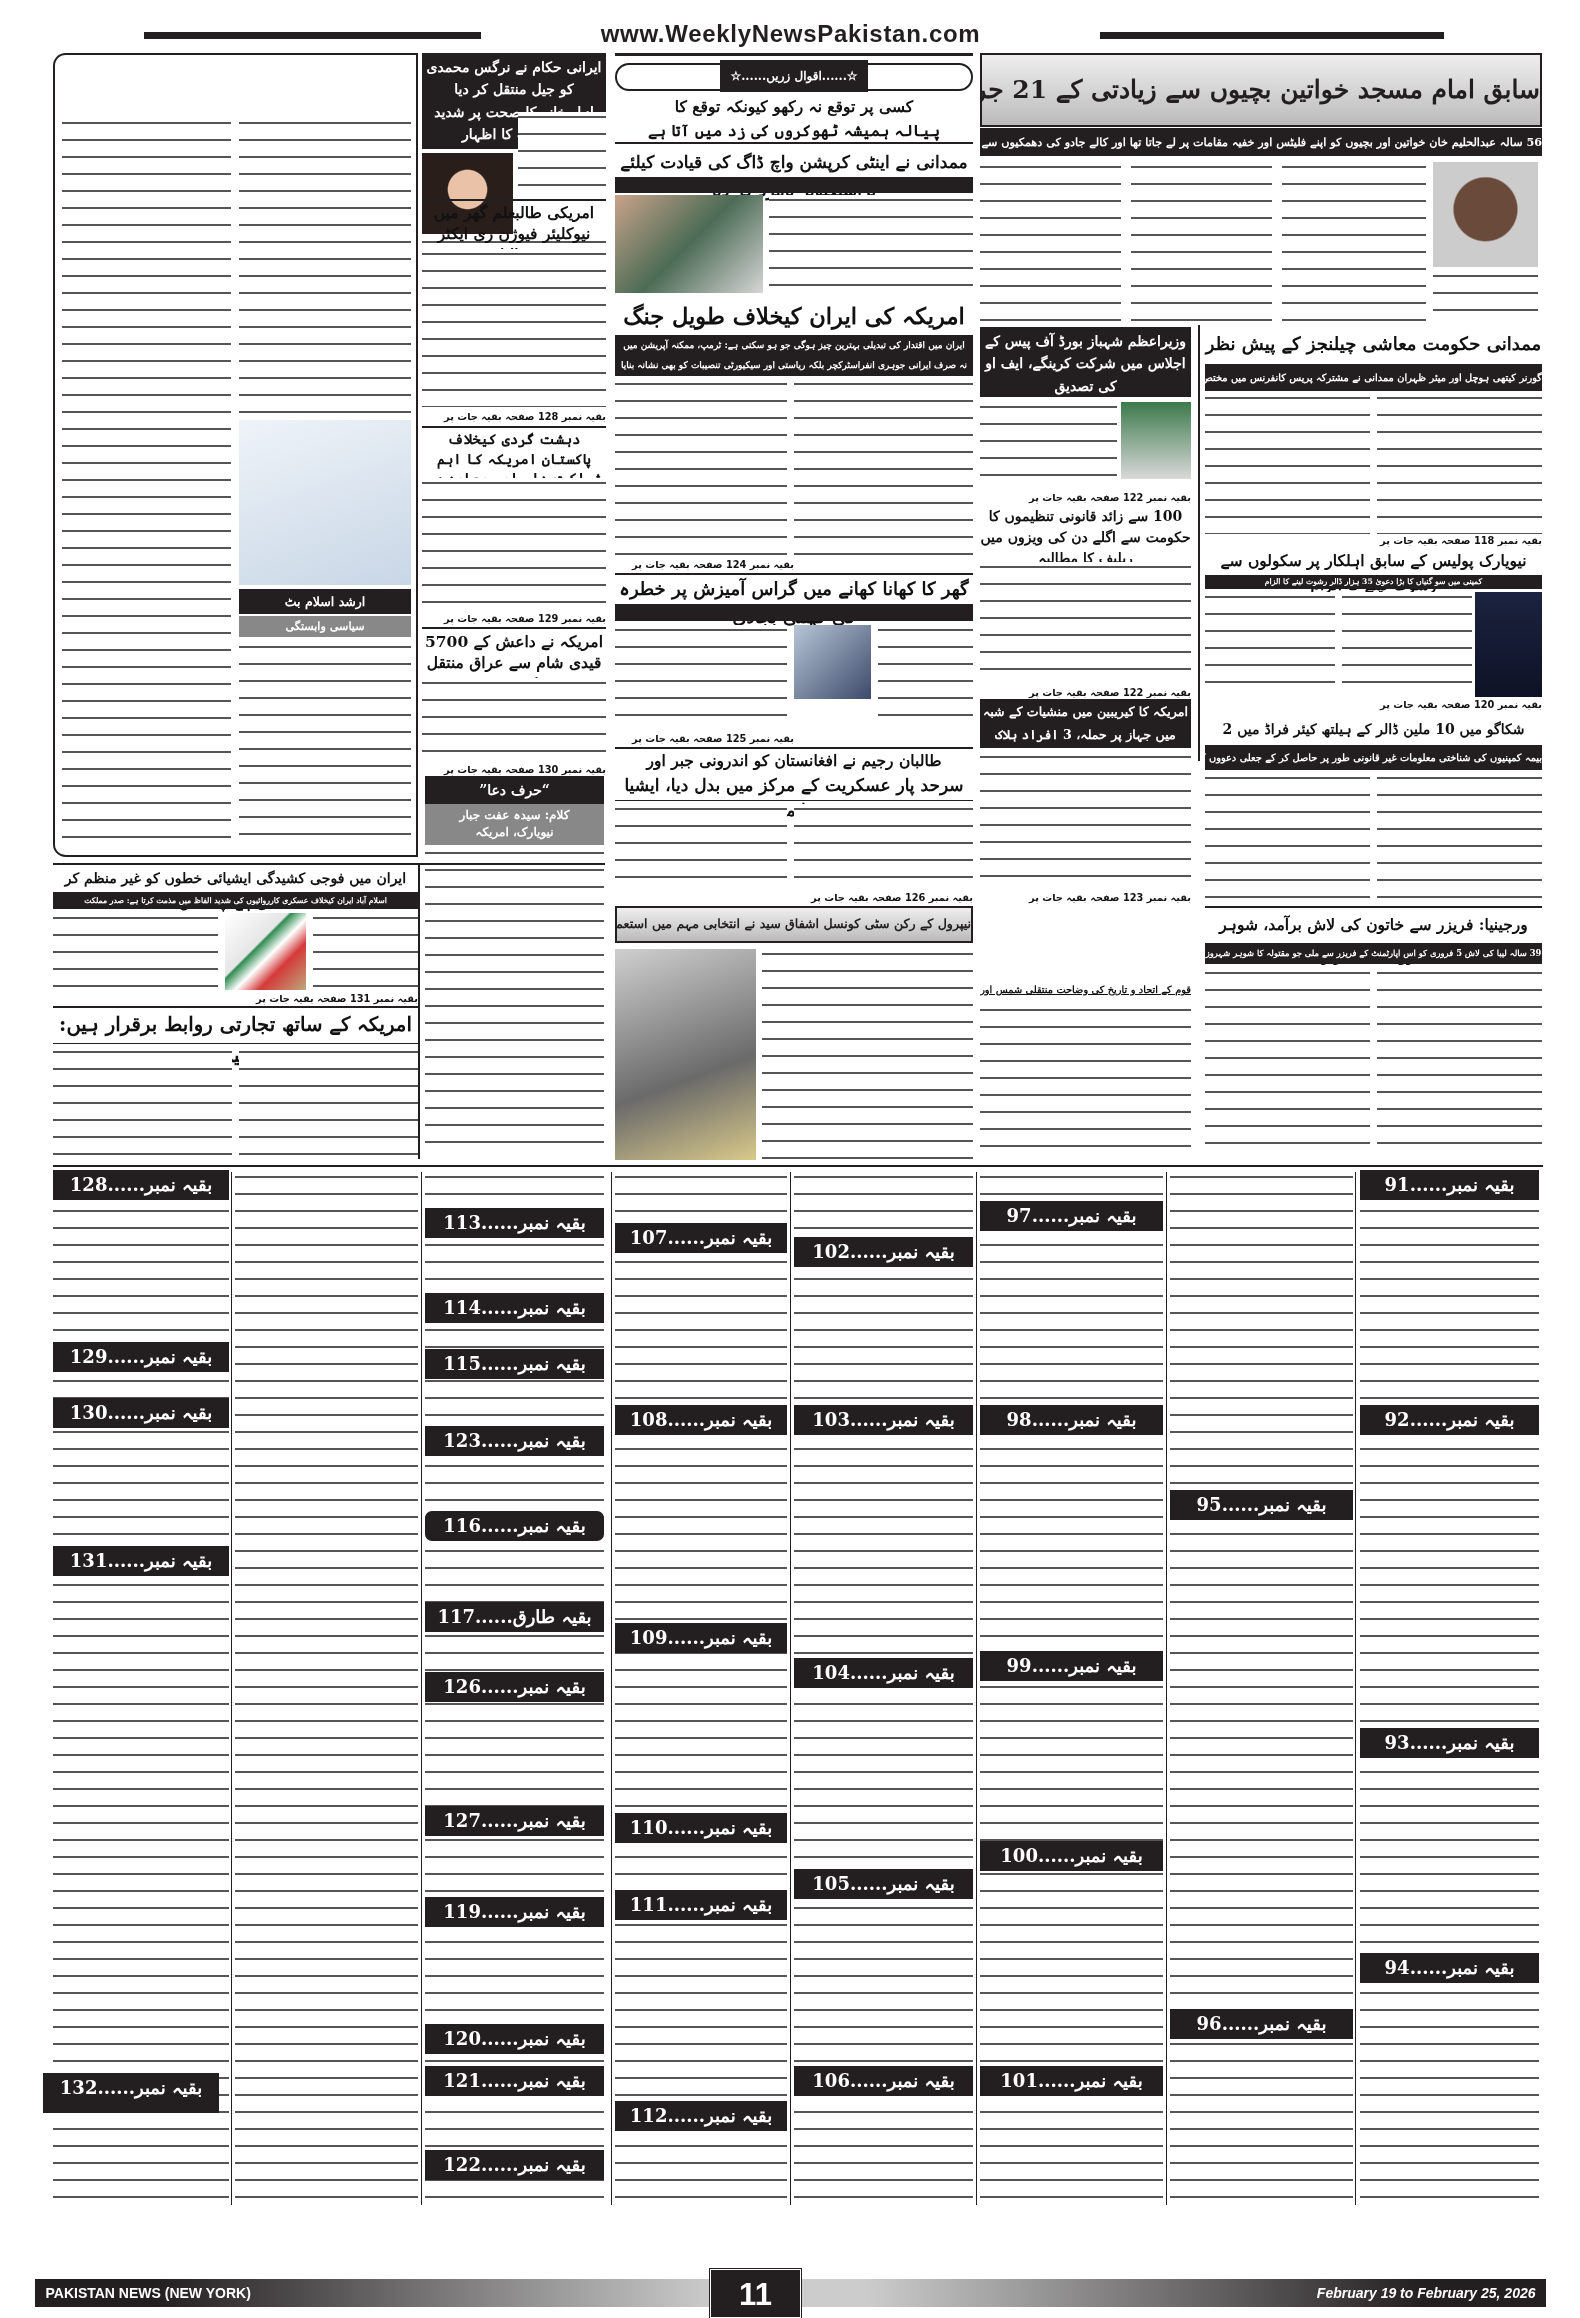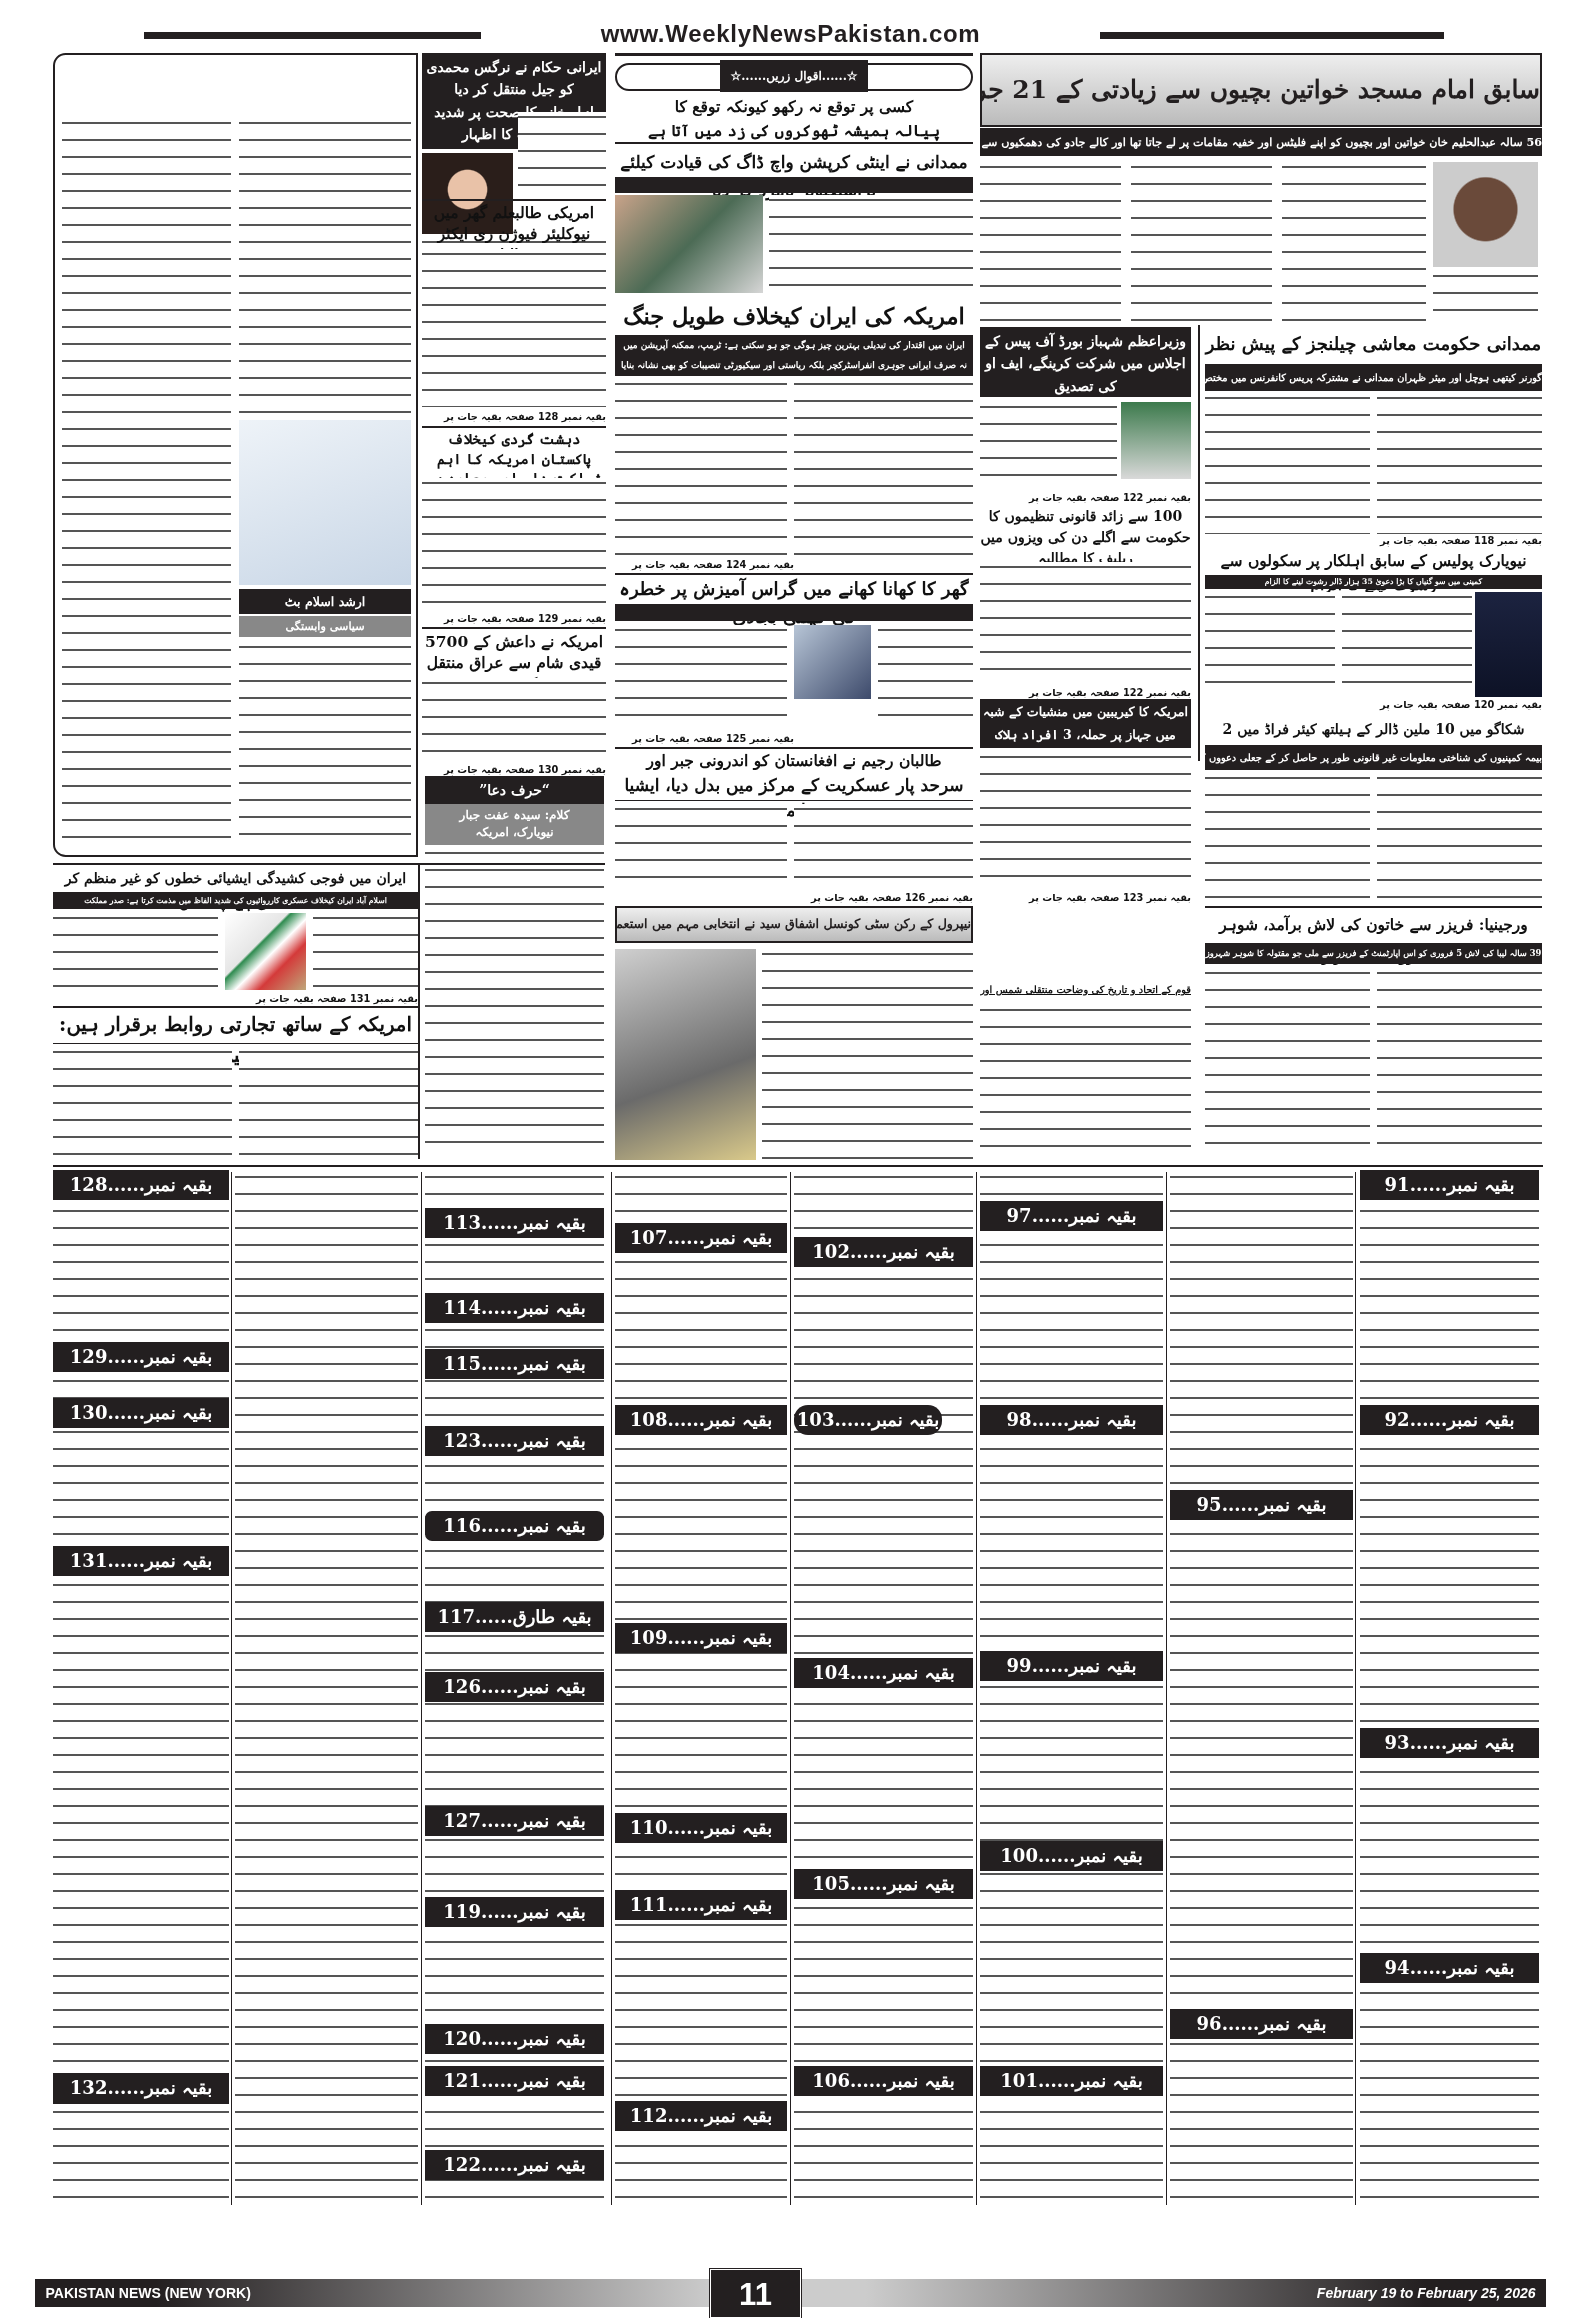--- a/index.html
+++ b/index.html
@@ -188,21 +188,21 @@
     <div class="abs rule" style="left: 1166px; top: 1172px; width: 1.4px; height: 1033px;"></div>
     <div class="abs txtcol fill" style="left: 980px; top: 1172px; width: 183px; height: 1033px;"></div>
     <div class="abs baqiya" style="left: 980px; top: 1201px; width: 183px; height: 29.5px;">بقیہ نمبر......97</div>
     <div class="abs baqiya" style="left: 980px; top: 1405px; width: 183px; height: 29.5px;">بقیہ نمبر......98</div>
     <div class="abs baqiya" style="left: 980px; top: 1651px; width: 183px; height: 29.5px;">بقیہ نمبر......99</div>
     <div class="abs baqiya" style="left: 980px; top: 1841px; width: 183px; height: 29.5px;">بقیہ نمبر......100</div>
     <div class="abs baqiya" style="left: 980px; top: 2066px; width: 183px; height: 29.5px;">بقیہ نمبر......101</div>
     <div class="abs rule" style="left: 976px; top: 1172px; width: 1.4px; height: 1033px;"></div>
     <div class="abs txtcol fill" style="left: 794px; top: 1172px; width: 179px; height: 1033px;"></div>
     <div class="abs baqiya" style="left: 794px; top: 1237px; width: 179px; height: 29.5px;">بقیہ نمبر......102</div>
-    <div class="abs baqiya" style="left: 794px; top: 1405px; width: 148px; height: 29.5px; border-radius: 14px;">بقیہ نمبر......103</div>
+    <div class="abs baqiya" style="left: 794px; top: 1405px; width: 179px; height: 29.5px;">بقیہ نمبر......103</div>
     <div class="abs baqiya" style="left: 794px; top: 1658px; width: 179px; height: 29.5px;">بقیہ نمبر......104</div>
     <div class="abs baqiya" style="left: 794px; top: 1869px; width: 179px; height: 29.5px;">بقیہ نمبر......105</div>
     <div class="abs baqiya" style="left: 794px; top: 2066px; width: 179px; height: 29.5px;">بقیہ نمبر......106</div>
     <div class="abs rule" style="left: 790px; top: 1172px; width: 1.4px; height: 1033px;"></div>
     <div class="abs txtcol fill" style="left: 615px; top: 1172px; width: 172px; height: 1033px;"></div>
     <div class="abs baqiya" style="left: 615px; top: 1223px; width: 172px; height: 29.5px;">بقیہ نمبر......107</div>
     <div class="abs baqiya" style="left: 615px; top: 1405px; width: 172px; height: 29.5px;">بقیہ نمبر......108</div>
     <div class="abs baqiya" style="left: 615px; top: 1623px; width: 172px; height: 29.5px;">بقیہ نمبر......109</div>
     <div class="abs baqiya" style="left: 615px; top: 1813px; width: 172px; height: 29.5px;">بقیہ نمبر......110</div>
     <div class="abs baqiya" style="left: 615px; top: 1890px; width: 172px; height: 29.5px;">بقیہ نمبر......111</div>
@@ -222,21 +222,21 @@
     <div class="abs baqiya" style="left: 425px; top: 2066px; width: 179px; height: 29.5px;">بقیہ نمبر......121</div>
     <div class="abs baqiya" style="left: 425px; top: 2150px; width: 179px; height: 29.5px;">بقیہ نمبر......122</div>
     <div class="abs rule" style="left: 421px; top: 1172px; width: 1.4px; height: 1033px;"></div>
     <div class="abs txtcol fill" style="left: 235px; top: 1172px; width: 183px; height: 1033px;"></div>
     <div class="abs rule" style="left: 231px; top: 1172px; width: 1.4px; height: 1033px;"></div>
     <div class="abs txtcol fill" style="left: 53px; top: 1172px; width: 176px; height: 1033px;"></div>
     <div class="abs baqiya" style="left: 53px; top: 1170px; width: 176px; height: 29.5px;">بقیہ نمبر......128</div>
     <div class="abs baqiya" style="left: 53px; top: 1342px; width: 176px; height: 29.5px;">بقیہ نمبر......129</div>
     <div class="abs baqiya" style="left: 53px; top: 1398px; width: 176px; height: 29.5px;">بقیہ نمبر......130</div>
     <div class="abs baqiya" style="left: 53px; top: 1546px; width: 176px; height: 29.5px;">بقیہ نمبر......131</div>
-    <div class="abs baqiya" style="left: 53px; top: 2073px; width: 176px; height: 31px;">بقیہ نمبر......132</div>
+    <div class="abs baqiya" style="left: 43px; top: 2073px; width: 176px; height: 40px;">بقیہ نمبر......132</div>
   </div>
 
 <div class="abs footer">
   <span style="left:10.5px">PAKISTAN NEWS (NEW YORK)</span>
   <span style="right:10.5px;font-style:italic">February 19 to February 25, 2026</span>
 </div>
 <div class="abs pnum">11</div>
 
 
 </body></html>

